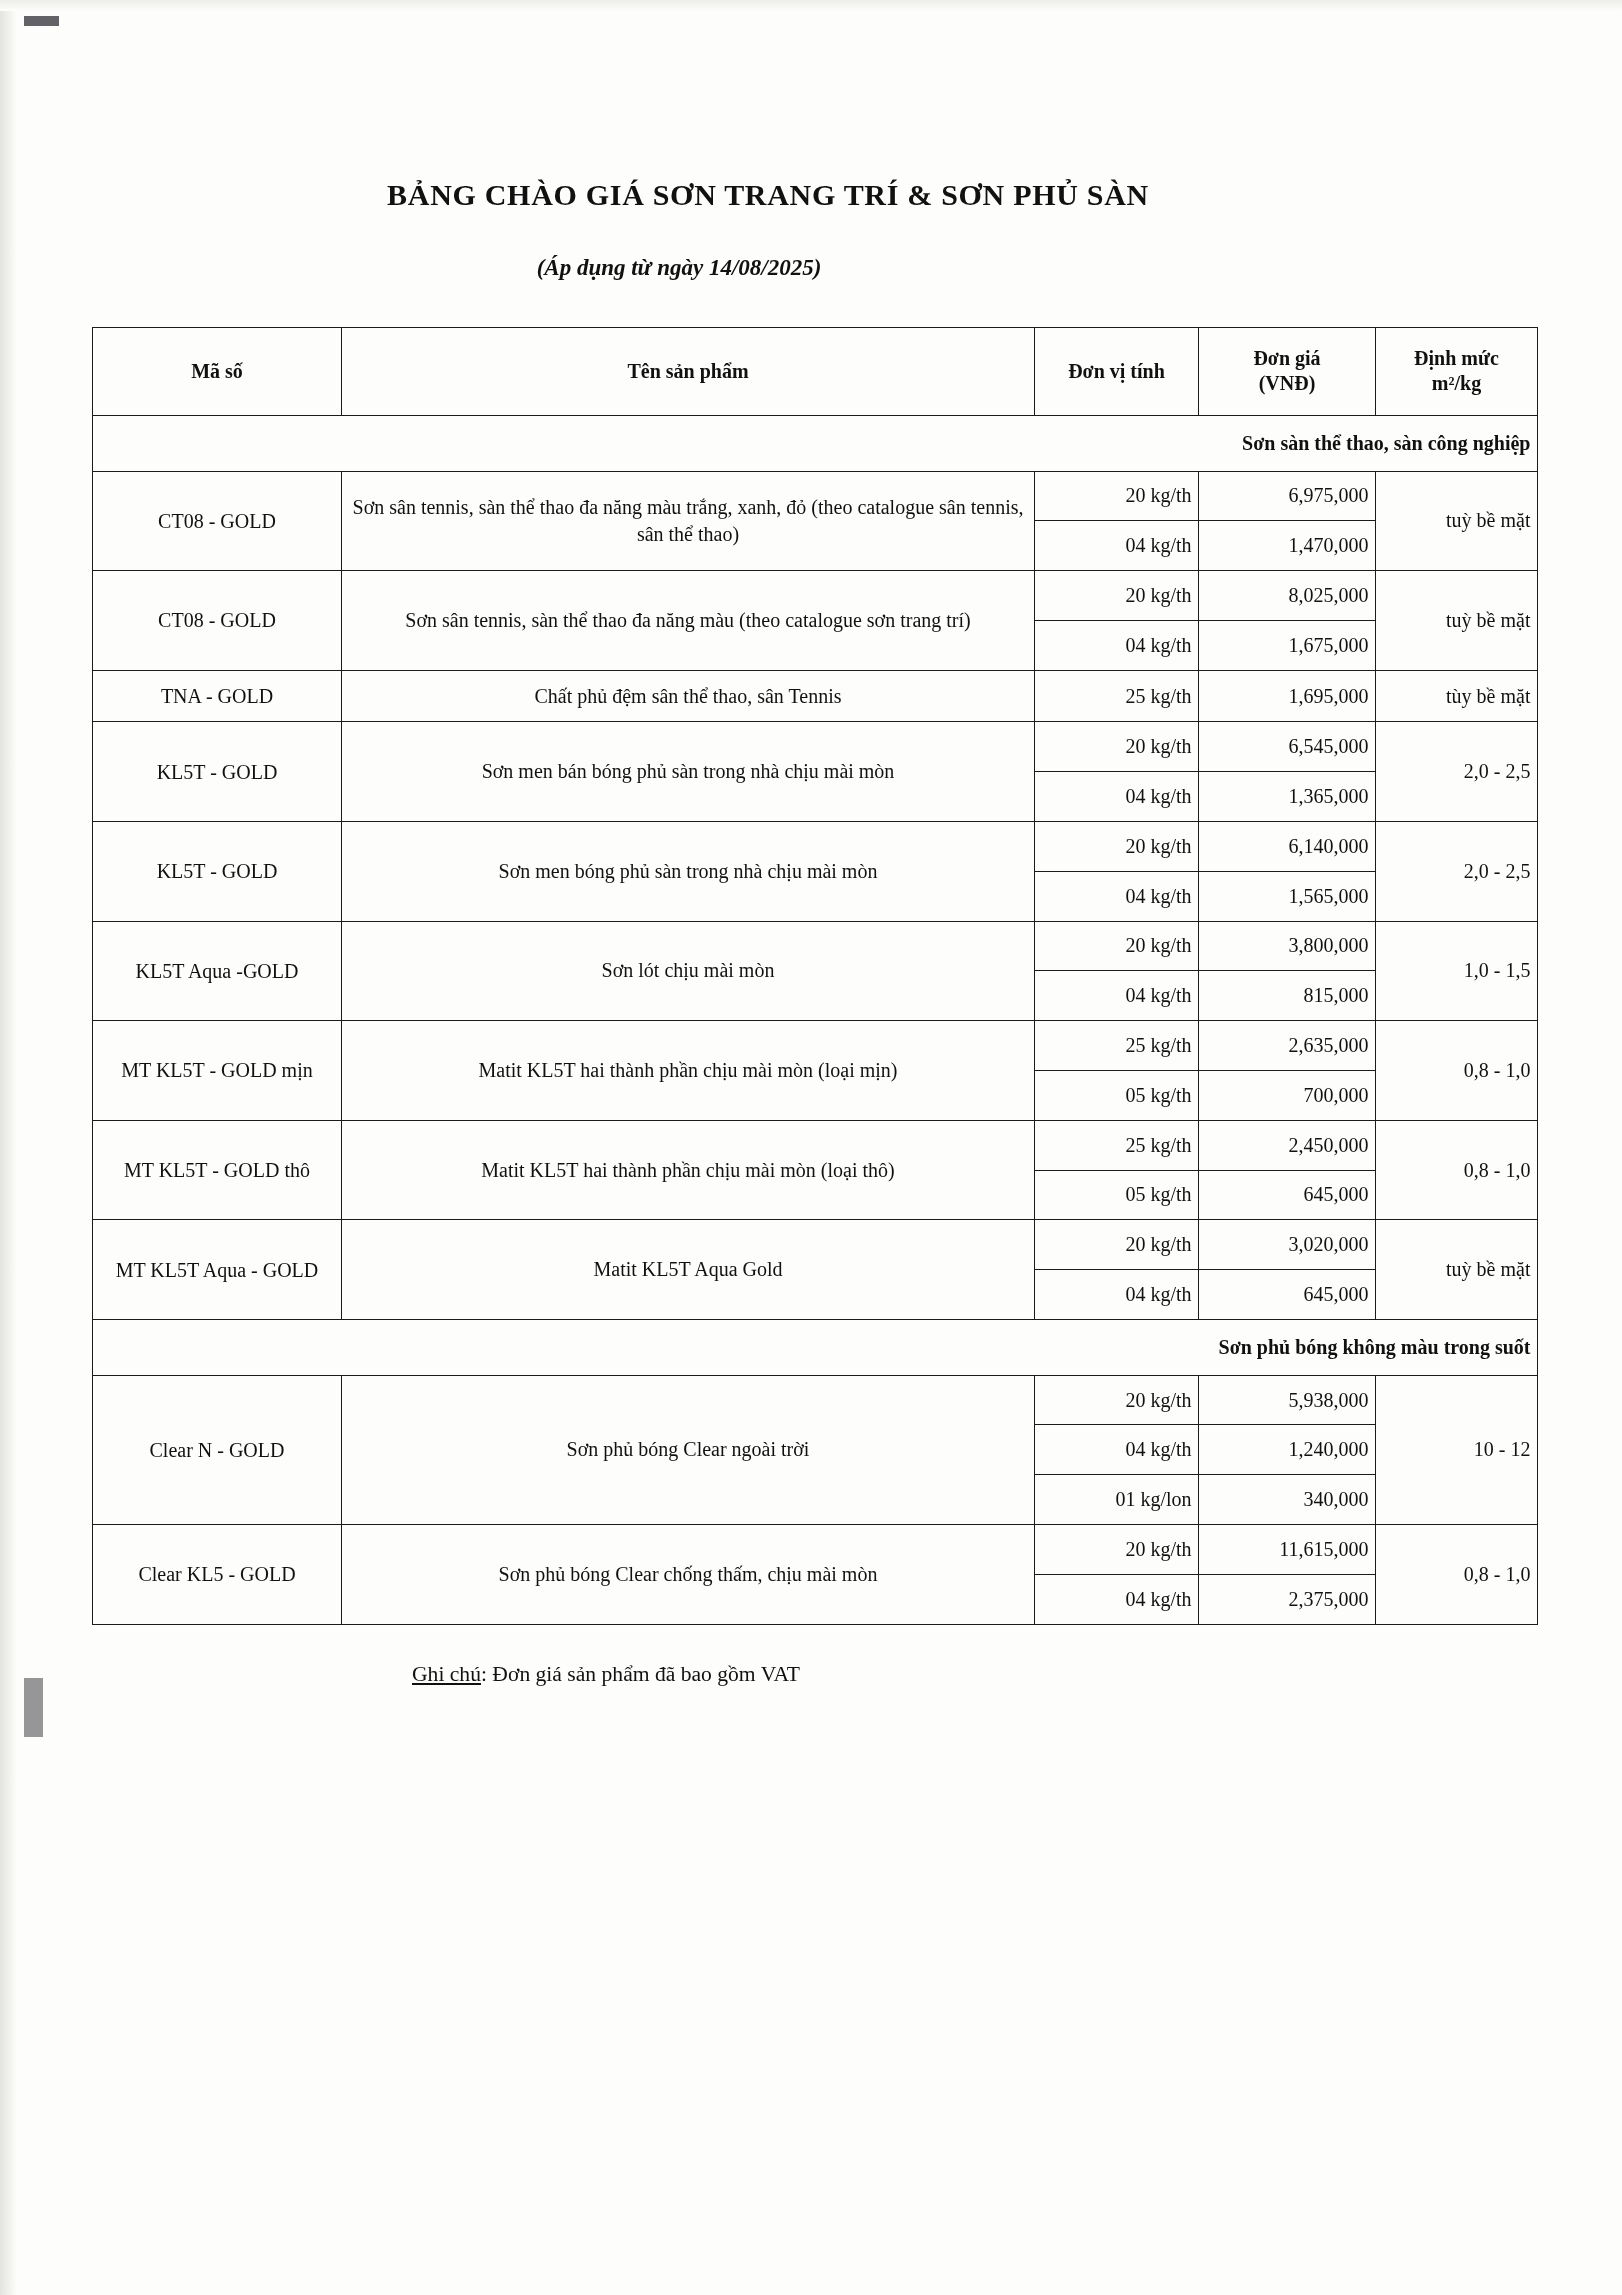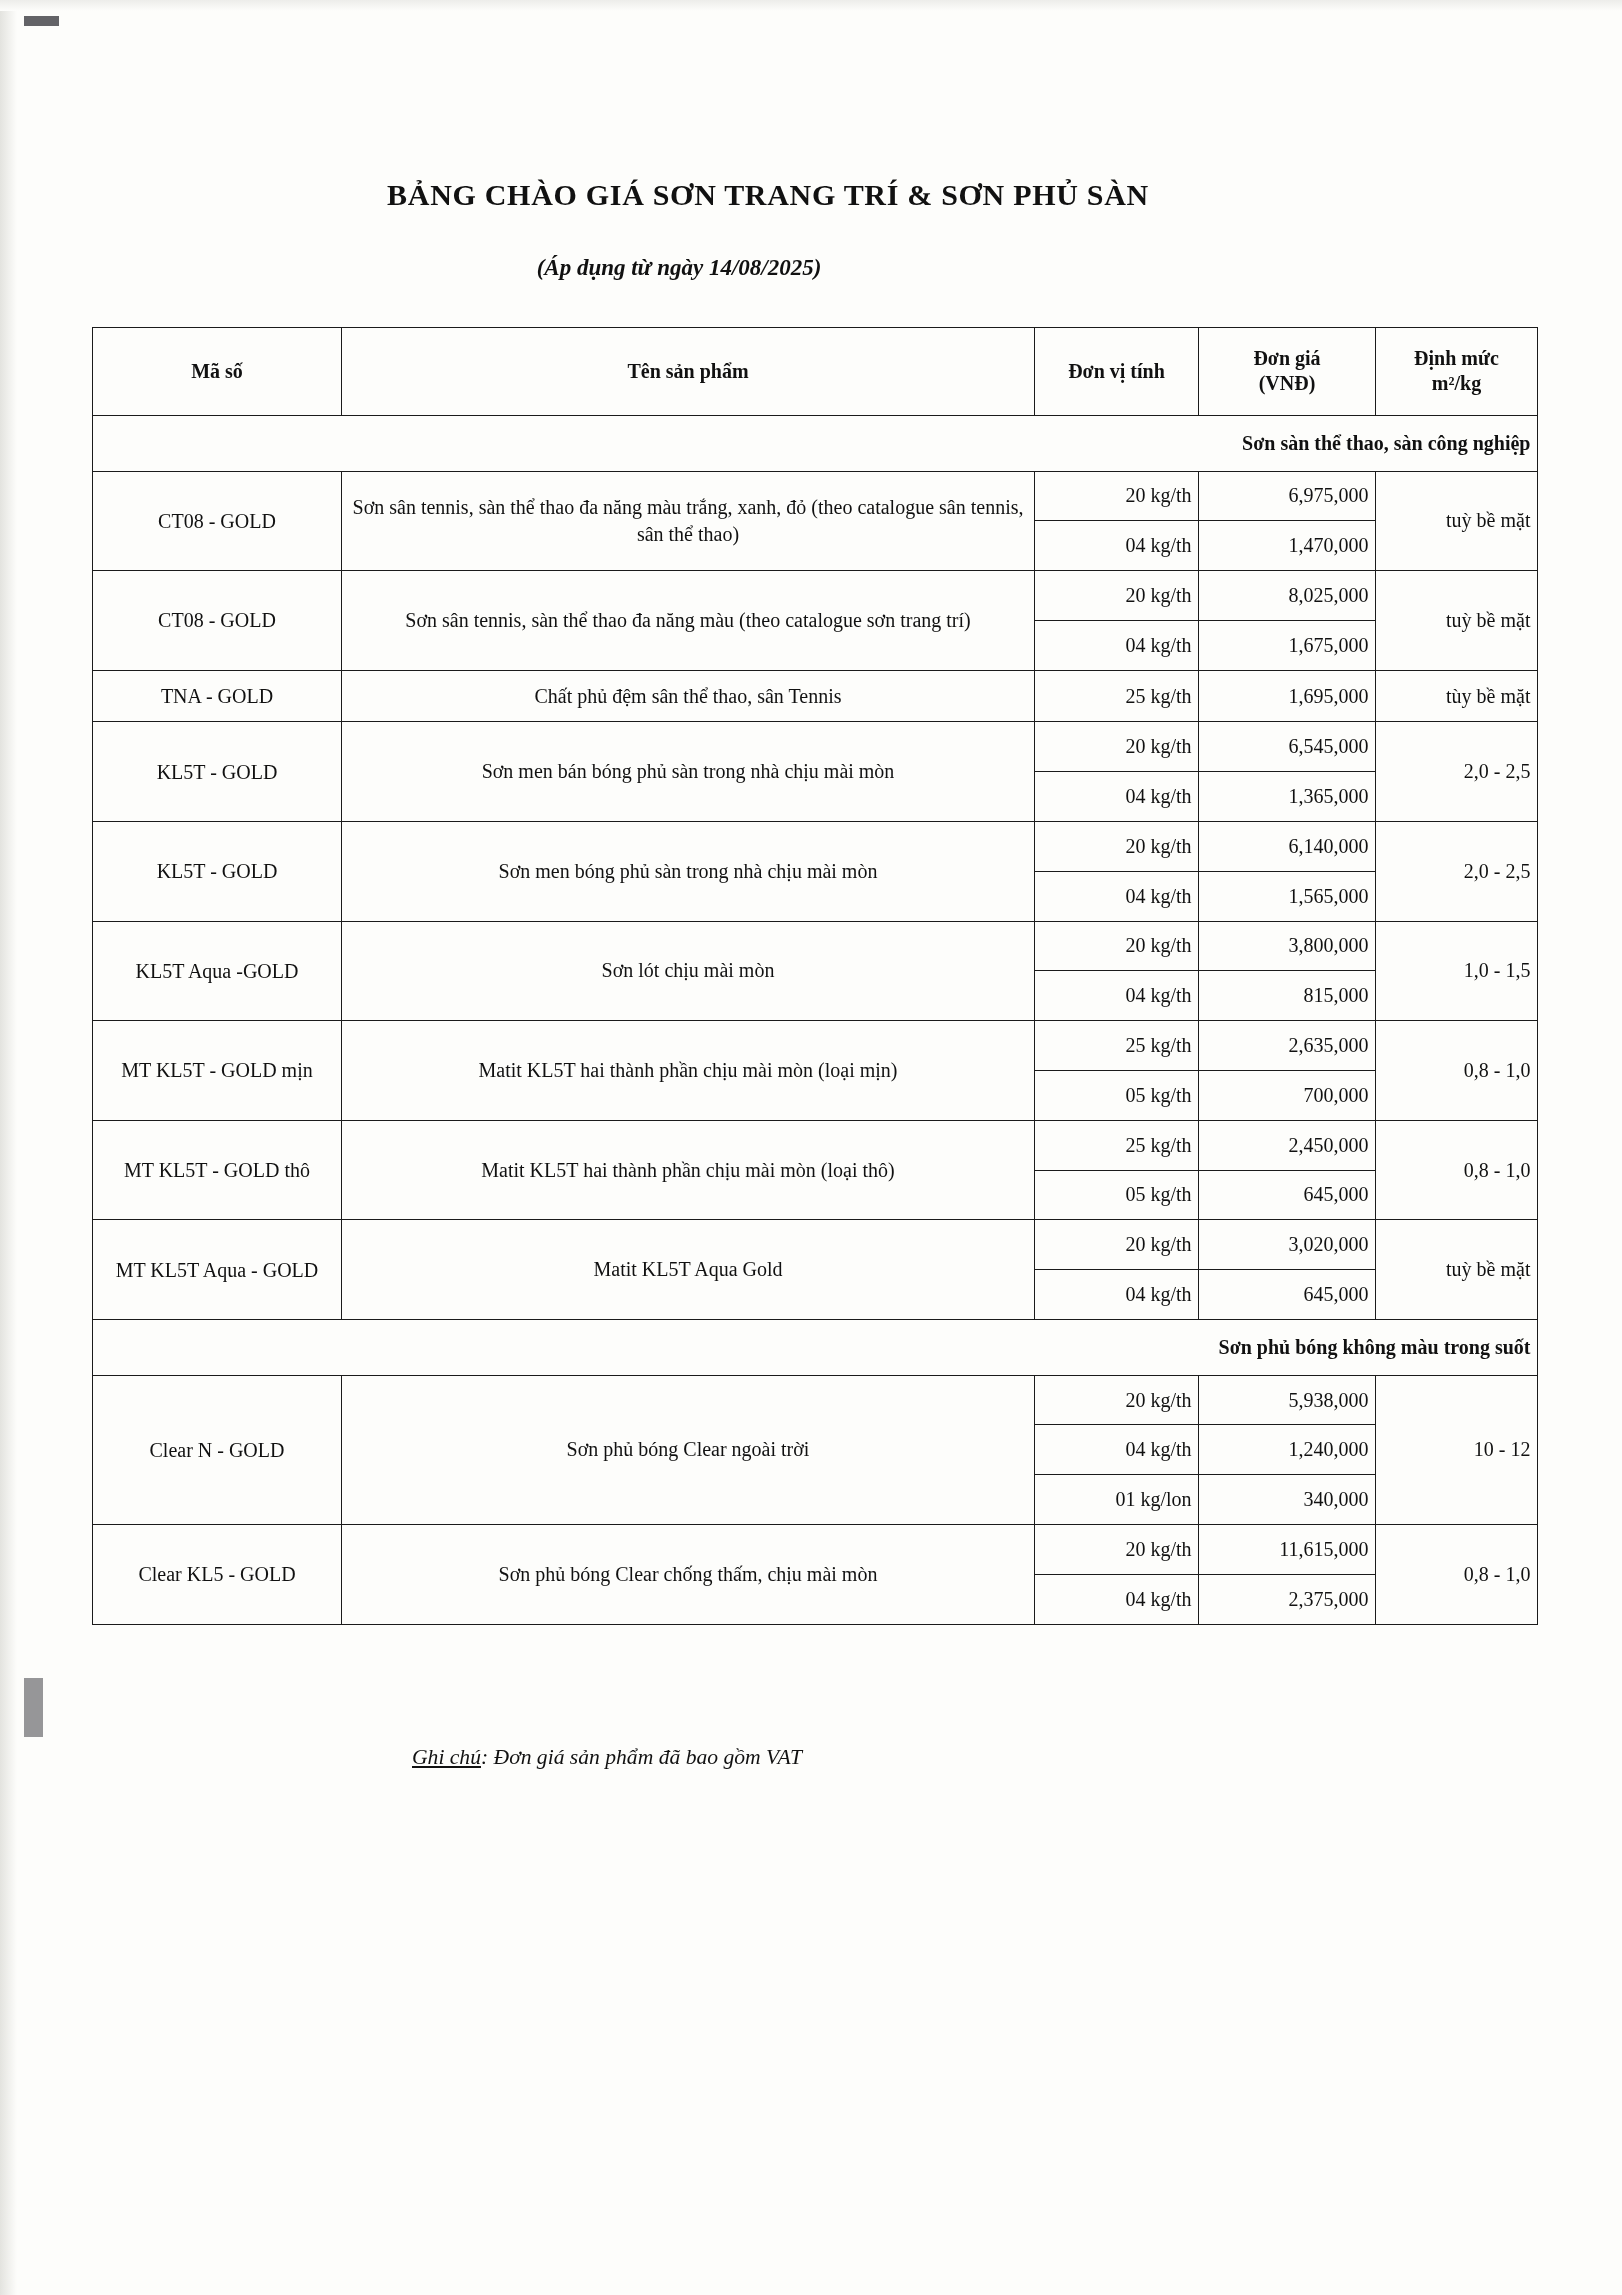--- a/index.html
+++ b/index.html
@@ -107,23 +107,22 @@
   td.section {
     font-weight: bold;
     text-align: right;
     padding-left: 9.2px;
     height: 47px;
     font-size: 21px;
   }
   .note {
     position: absolute;
     left: 412px;
-    top: 1745px;
+    top: 1662px;
     font-size: 21.6px;
-    font-style: italic;
   }
   .note u { text-decoration: underline; }
 </style>
 </head>
 <body>
 
 <div class="page">
   <div class="scan-edge-left"></div>
   <div class="scan-edge-top"></div>
   <div class="scan-mark" style="left:23.6px;top:15.7px;width:35px;height:10.5px;"></div>

